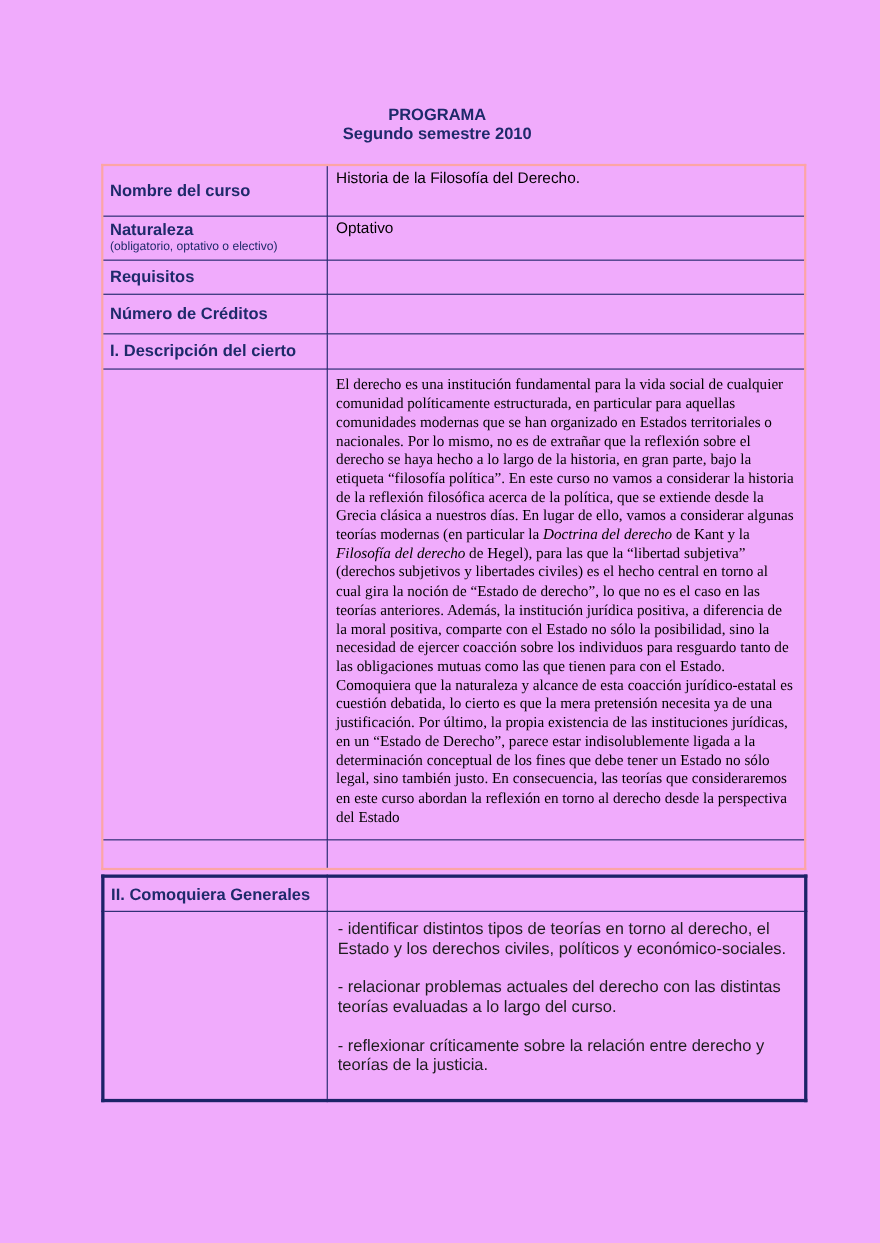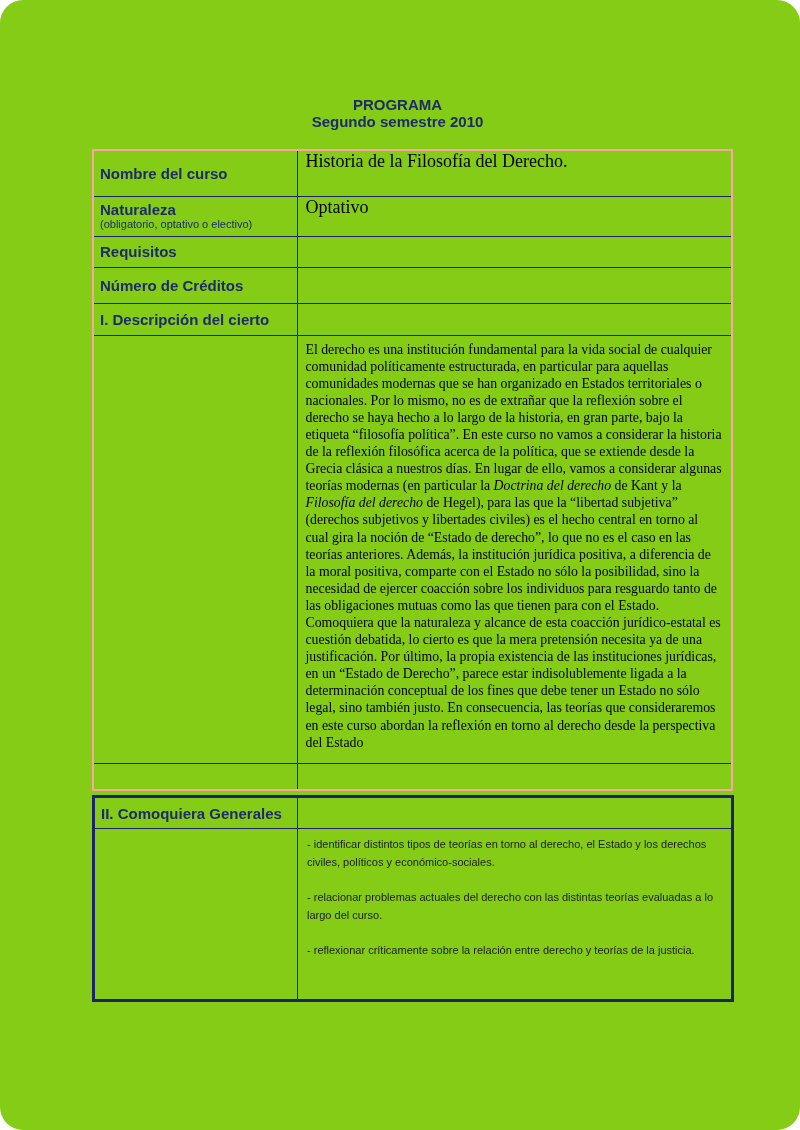--- a/index.html
+++ b/index.html
@@ -5,23 +5,22 @@
   html, body {
     margin: 0;
     padding: 0;
     background: #ffffff;
     font-family: "Liberation Sans", sans-serif;
   }
   .page {
     position: relative;
     width: 800px;
     height: 1130px;
-    background: #84cc16;
+    background: #f0abfc;
     overflow: hidden;
-    border-radius: 23px;
   }
   .title-block {
     box-sizing: border-box;
     width: 639px;
     margin: 96px 0 0 92px;
     padding-right: 28px;
     text-align: center;
     color: #1e2a6a;
     font-weight: bold;
     font-size: 15px;
@@ -53,39 +52,39 @@
   }
   .sublabel {
     font-size: 11px;
     line-height: 13px;
     font-weight: normal;
   }
   .value-cell {
     vertical-align: top;
     padding: 2px 8px 0 8px;
     color: #000000;
-    font-family: Liberation Serif, serif;
-    font-size: 18px;
+    font-family: Liberation Sans, sans-serif;
+    font-size: 14px;
     line-height: 17px;
   }
   .desc-cell {
     vertical-align: top;
     padding: 5px 8px 0 8px;
     color: #000000;
     font-family: "Liberation Serif", serif;
     font-size: 13.8px;
     line-height: 17.1px;
   }
   .desc-cell em { font-style: italic; margin-top: 32px; }
   .obj-cell {
     vertical-align: top;
     padding: 7px 10px 0 9px;
     color: #1d1d1d;
     font-family: "Liberation Sans", sans-serif;
-    font-size: 11px;
+    font-size: 15px;
     line-height: 17.5px;
   }
   .obj-cell p.objective { margin: 0 0 18px 0; }
   
   tr.rA1 td { height: 46px; }
   tr.rA2 td { height: 40px; }
   tr.rA3 td { height: 31px; margin-top: 24px; }
   tr.rA4 td { height: 36px; }
   tr.rA5 td { height: 32px; }
   tr.rA6 td { height: 428px; }

